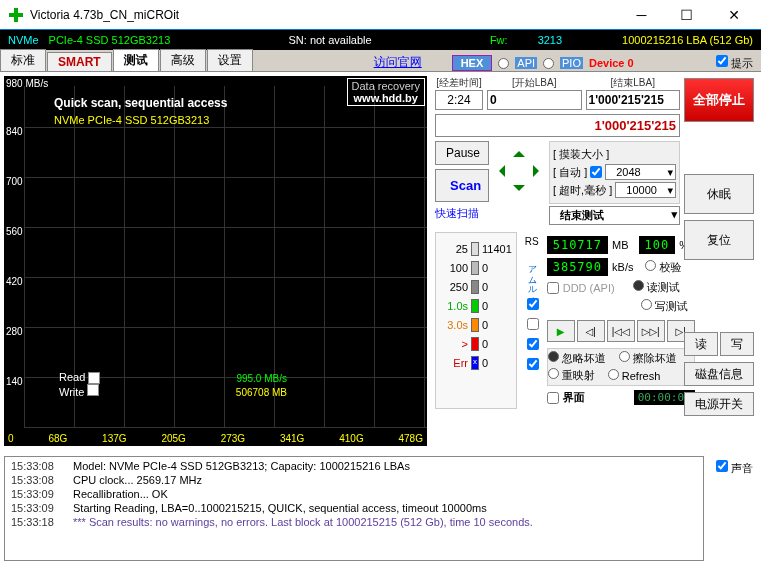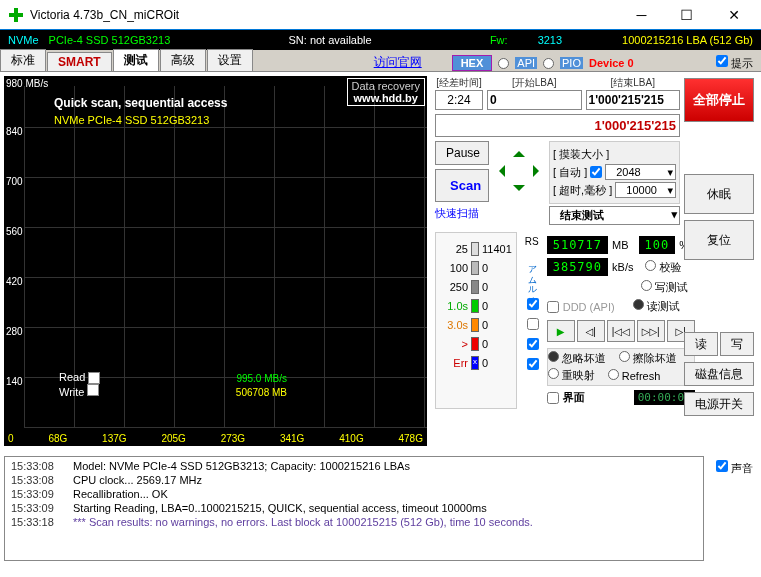--- a/index.html
+++ b/index.html
@@ -265,28 +265,28 @@
               <span class="black-val">510717</span> 
               <span>MB</span> 
               <span class="black-val" style="margin-left:6px">100</span> 
               <span>%</span>
             </div>
           <div class="stat-row">
               <span class="black-val">385790</span> 
               <span>kB/s</span>
             <label style="margin-left:8px"><span class="radio"></span> <span>校验</span></label>
             </div>
-          <div class="stat-row">
-              <span style="width:90px"></span>
-              <label><span class="radio"></span> <span>写测试</span></label>
-            </div>
           <div class="stat-row" style="color:#999">
               <input type="checkbox" style=""> 
               <span>DDD (API)</span>
             <label style="margin-left:14px;color:#000"><span class="radio" style="background:#333"></span> <span>读测试</span></label>
+            </div>
+          <div class="stat-row">
+              <span style="width:90px"></span>
+              <label><span class="radio"></span> <span>写测试</span></label>
             </div>
           <div class="play-row">
             <div class="play-btn" style="color:#0a0">▶</div>
             <div class="play-btn">◁|</div>
             <div class="play-btn">|◁◁</div>
             <div class="play-btn">▷▷|</div>
             <div class="play-btn">▷|</div>
           </div>
           <div class="opt-panel">
             <div class="opt-row">

